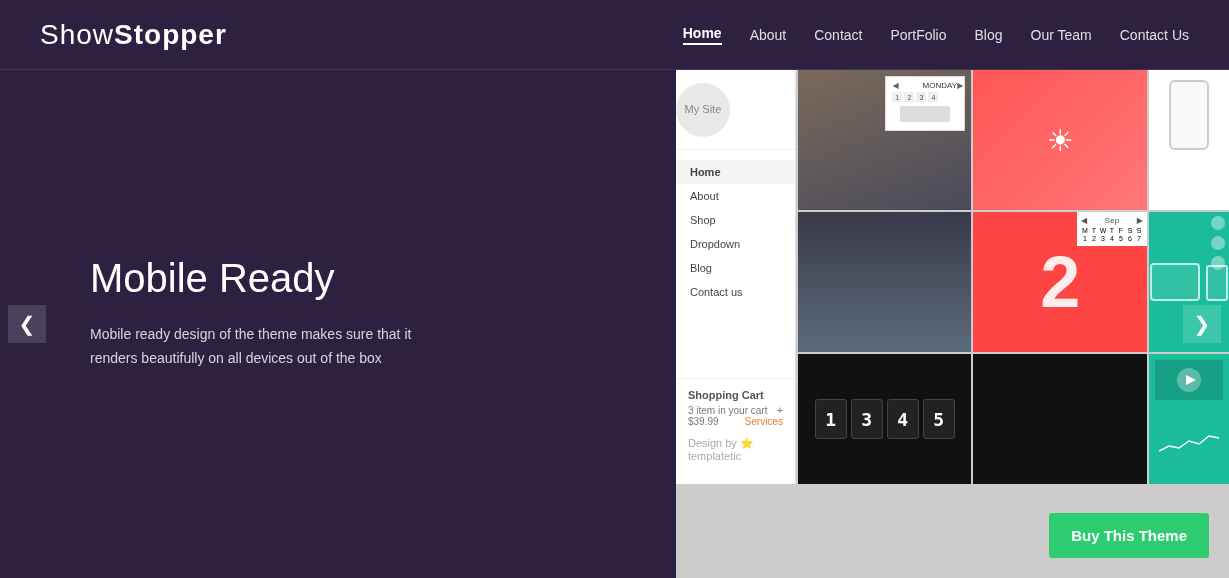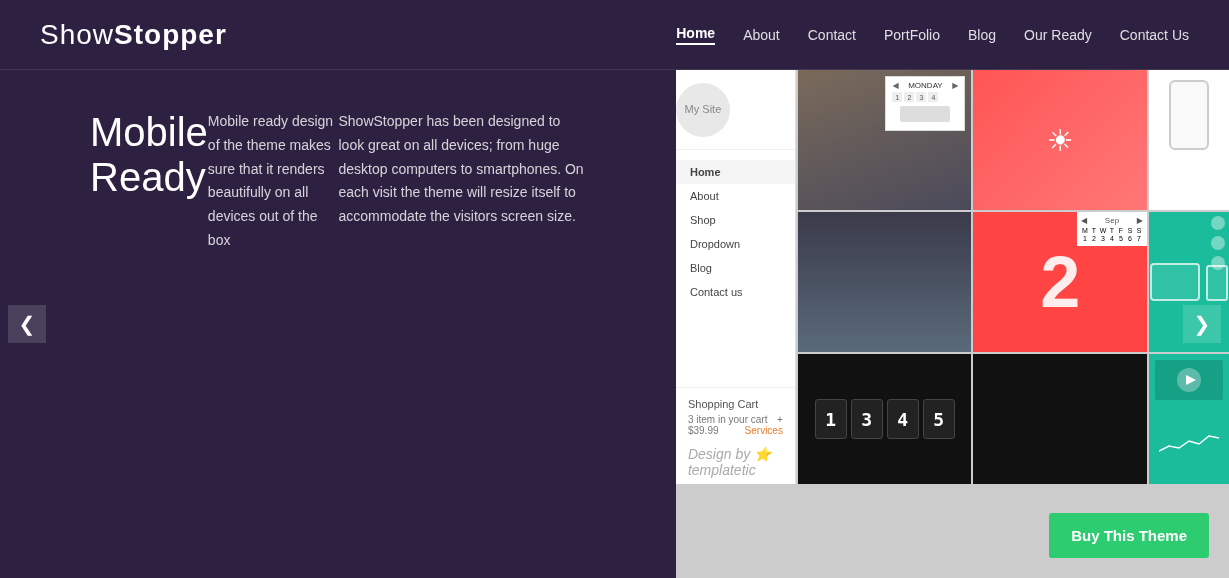--- a/index.html
+++ b/index.html
@@ -67,20 +67,21 @@
       cursor: pointer;
       z-index: 10;
     }
     .arrow-left { left: 8px; }
     .arrow-right { right: 8px; }
 
     
     .content-left {
       flex: 0 0 55%;
       display: flex;
+      flex-direction: column;
       justify-content: center;
       padding: 40px 88px 40px 90px;
       color: white;
     }
     .content-left h1 {
       font-size: 40px;
       font-weight: 300;
       margin-bottom: 22px;
       color: white;
     }
@@ -164,43 +165,42 @@
     }
     .cart-section {
       margin-top: auto;
       padding: 10px 12px;
       border-top: 1px solid #eee;
       font-size: 10px;
       color: #555;
     }
     .cart-title {
       font-size: 11px;
-      font-weight: normal;
+      font-weight: bold;
       margin-bottom: 4px;
     }
     .cart-row {
       display: flex;
       justify-content: space-between;
       font-size: 10px;
       color: #777;
     }
     .checkout-btn {
       color: #e87c2b;
       font-size: 10px;
     }
     .copyright {
       font-size: 9px;
       color: #aaa;
       padding: 6px 12px;
     }
     .templatetic-badge {
-      font-size: 14px;
+      font-size: 11px;
       color: #aaa;
-      padding: 0 12px 6px;
-      font-style: italic;
+      padding: 0 12px 22px;
     }
 
     
     .cell-top1 {
       grid-column: 2;
       grid-row: 1;
       background: #555;
       position: relative;
     }
     .cell-top1-inner {
@@ -422,35 +422,34 @@
 <header class="header">
   <div class="logo">
     <span>Show</span><strong>Stopper</strong>
   </div>
   <nav>
     <a class="active">Home</a>
     <a>About</a>
     <a>Contact</a>
     <a>PortFolio</a>
     <a>Blog</a>
-    <a>Our Ready</a>
+    <a>Our Team</a>
     <a>Contact Us</a>
   </nav>
 </header>
 
 <main class="main">
 
   <button class="arrow-left">
     <span>❮</span>
   </button>
 
   <div class="content-left">
     <h1>Mobile Ready</h1>
     <p class="desc1">Mobile ready design of the theme makes sure that it renders beautifully on all devices out of the box</p>
-    <p class="desc2">ShowStopper has been designed to look great on all devices; from huge desktop computers to smartphones. On each visit the theme will resize itself to accommodate the visitors screen size.</p>
   </div>
 
   <div class="content-right">
     <div class="mosaic-grid">
 
       <div class="cell cell-sidebar">
         <div class="site-logo">
           <div class="site-logo-circle">
             <span>My Site</span>
           </div>
@@ -478,21 +477,21 @@
           <span>Design by</span>
           <span> ⭐ templatetic</span>
         </div>
       </div>
 
       <div class="cell cell-top1">
         <div class="cell-top1-inner" style="background: linear-gradient(160deg, #7a6a5a 0%, #4a4a5a 100%);"></div>
         <div class="mini-calendar-overlay">
           <div class="cal-nav">
             <span>◀</span>
-            <span style="font-size:8px;color:#333;">MONDAY</span>
+            <span style="font-size:8px;color:#333;padding-left:24px;">MONDAY</span>
             <span>▶</span>
           </div>
           <div class="cal-mini-row">
             <div class="cal-mini-day">1</div>
             <div class="cal-mini-day">2</div>
             <div class="cal-mini-day">3</div>
             <div class="cal-mini-day">4</div>
           </div>
           <div class="search-bar"></div>
         </div>

